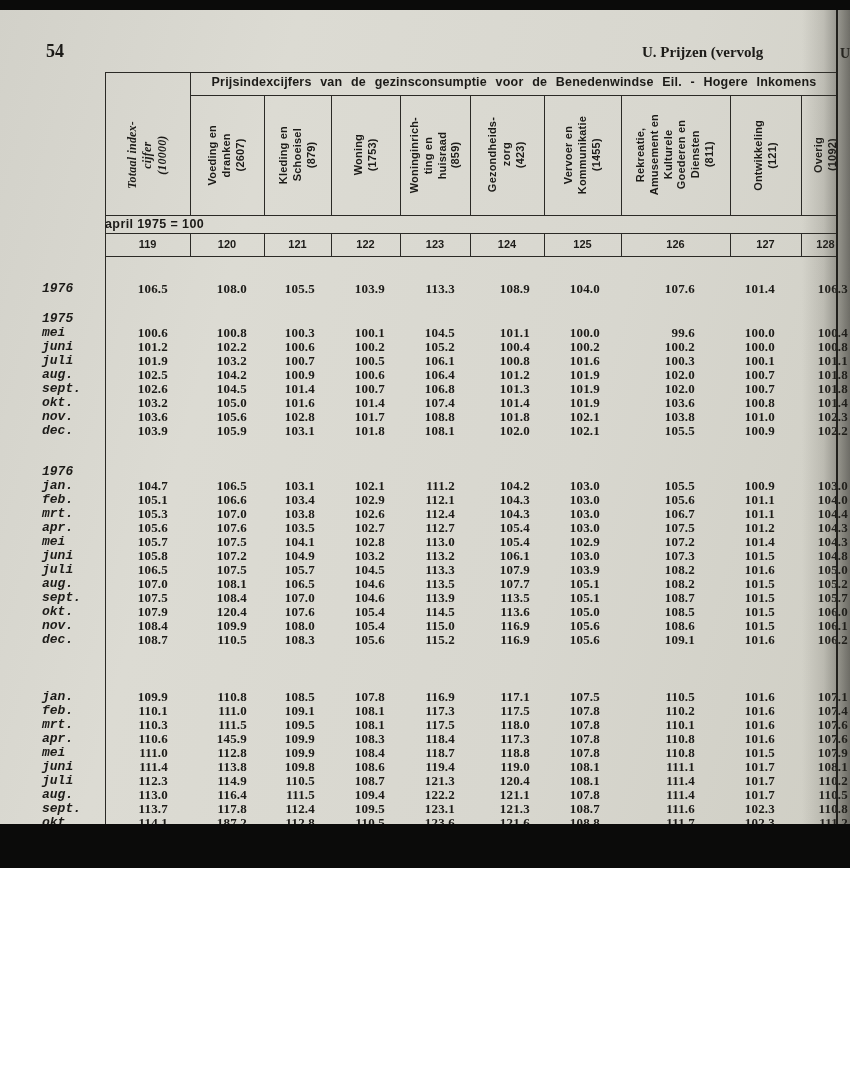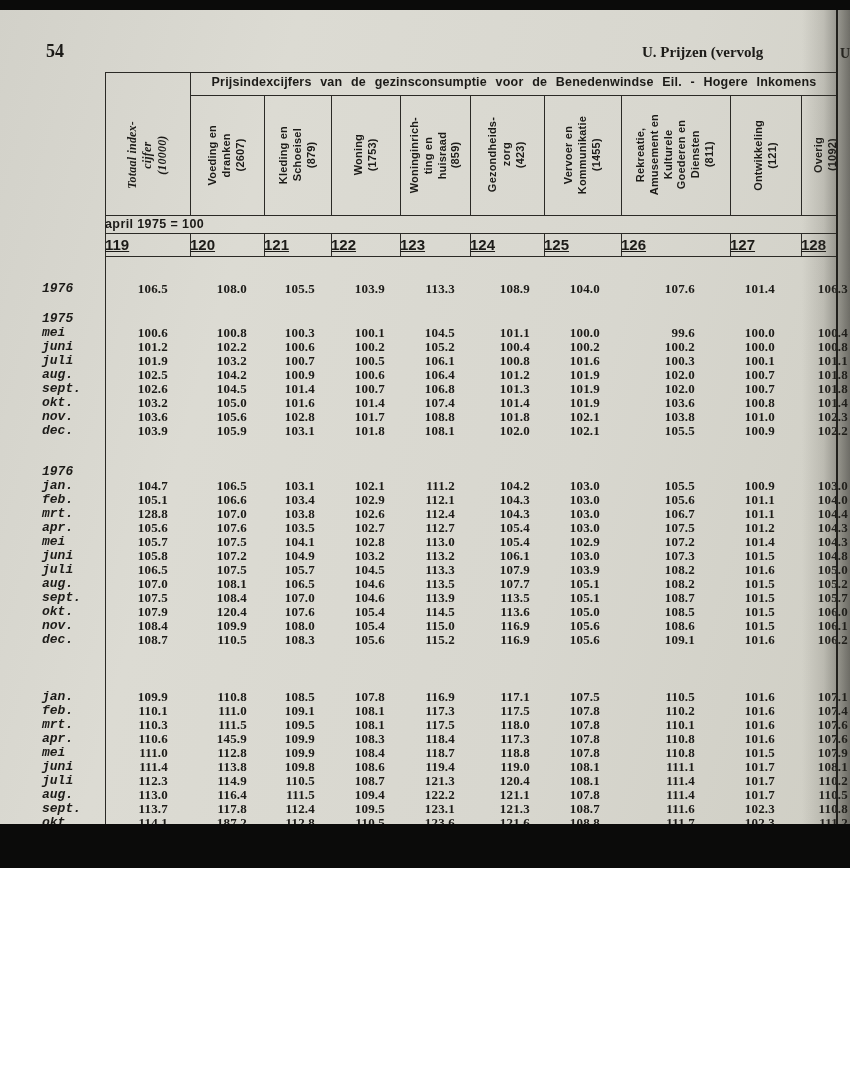--- a/index.html
+++ b/index.html
@@ -30,21 +30,21 @@
   .headers-row { position:absolute; left:0; top:23px; width:820px; height:120px; }
   .hcell { height:120px; display:flex; align-items:center; justify-content:center; }
   .vtext { writing-mode:vertical-rl; transform:rotate(180deg); white-space:pre-line; text-align:center;
     font-family:"Liberation Sans", sans-serif; font-weight:bold; font-size:11px; line-height:1.25; letter-spacing:0.2px; }
   .vtext.italic-head { font-style:italic; font-family:"Liberation Serif", serif; font-size:12px; }
 
   .base-period { position:absolute; left:75px; top:144px; width:733px; height:17px; line-height:17px; 
     font-family:"Liberation Sans", sans-serif; font-weight:bold; font-size:12.5px; letter-spacing:0.4px; }
 
   .codes-row { position:absolute; left:0; top:161px; width:820px; height:23px; }
-  .code { height:23px; line-height:23px; text-align:left; font-family:"Liberation Sans", sans-serif; font-weight:bold; font-size:15px;text-decoration:underline; }
+  .code { height:23px; line-height:23px; text-align:center; font-family:"Liberation Sans", sans-serif; font-weight:bold; font-size:11px; }
 
   .table-body { position:absolute; left:0; top:184px; width:820px; }
   .row { height:14px; line-height:14px; }
   .cell { overflow:visible; white-space:nowrap; }
   .label { padding-left:12px; font-style:italic; font-weight:bold; font-size:13px;font-family:Liberation Mono, monospace; }
   .val { text-align:right; font-weight:bold; font-size:13px; letter-spacing:0.2px; }
   .col-0 { padding-right:22px; } .col-1 { padding-right:17px; } .col-2 { padding-right:16px; }
   .col-3 { padding-right:15px; } .col-4 { padding-right:15px; } .col-5 { padding-right:14px; }
   .col-6 { padding-right:21px; } .col-7 { padding-right:35px; } .col-8 { padding-right:26px; }
   .col-9 { padding-right:2px; }
@@ -313,21 +313,21 @@
             <div class="cell val col-3">102.9</div>
             <div class="cell val col-4">112.1</div>
             <div class="cell val col-5">104.3</div>
             <div class="cell val col-6">103.0</div>
             <div class="cell val col-7">105.6</div>
             <div class="cell val col-8">101.1</div>
             <div class="cell val col-9">104.0</div>
           </div>
           <div class="row grid">
             <div class="cell label">mrt.</div>
-            <div class="cell val col-0">128.8</div>
+            <div class="cell val col-0">105.3</div>
             <div class="cell val col-1">107.0</div>
             <div class="cell val col-2">103.8</div>
             <div class="cell val col-3">102.6</div>
             <div class="cell val col-4">112.4</div>
             <div class="cell val col-5">104.3</div>
             <div class="cell val col-6">103.0</div>
             <div class="cell val col-7">106.7</div>
             <div class="cell val col-8">101.1</div>
             <div class="cell val col-9">104.4</div>
           </div>

